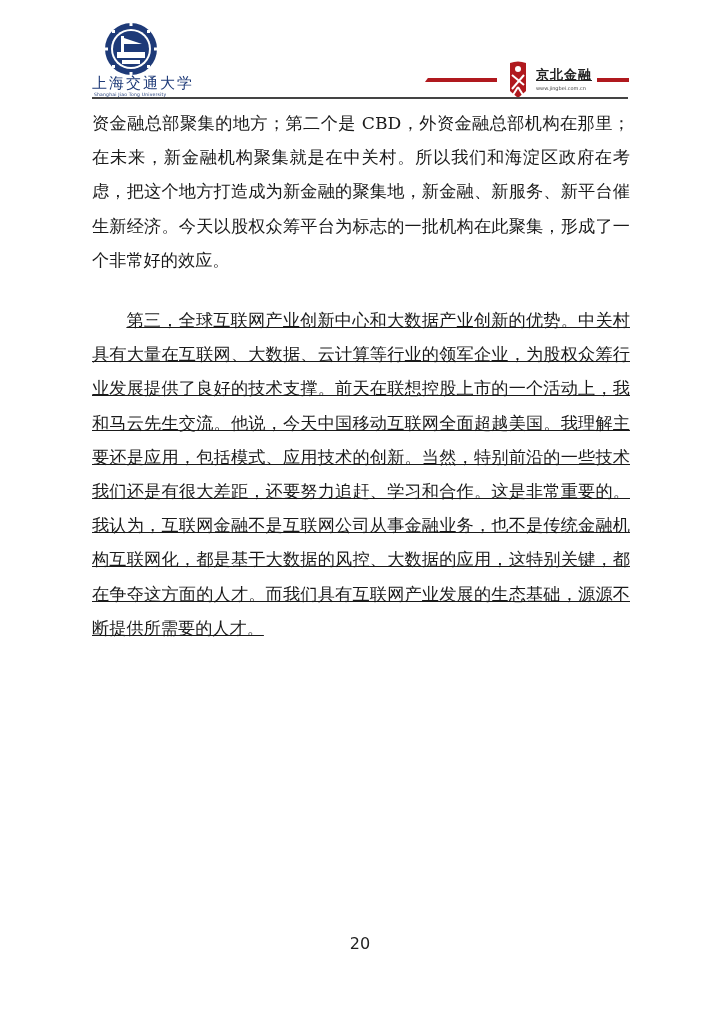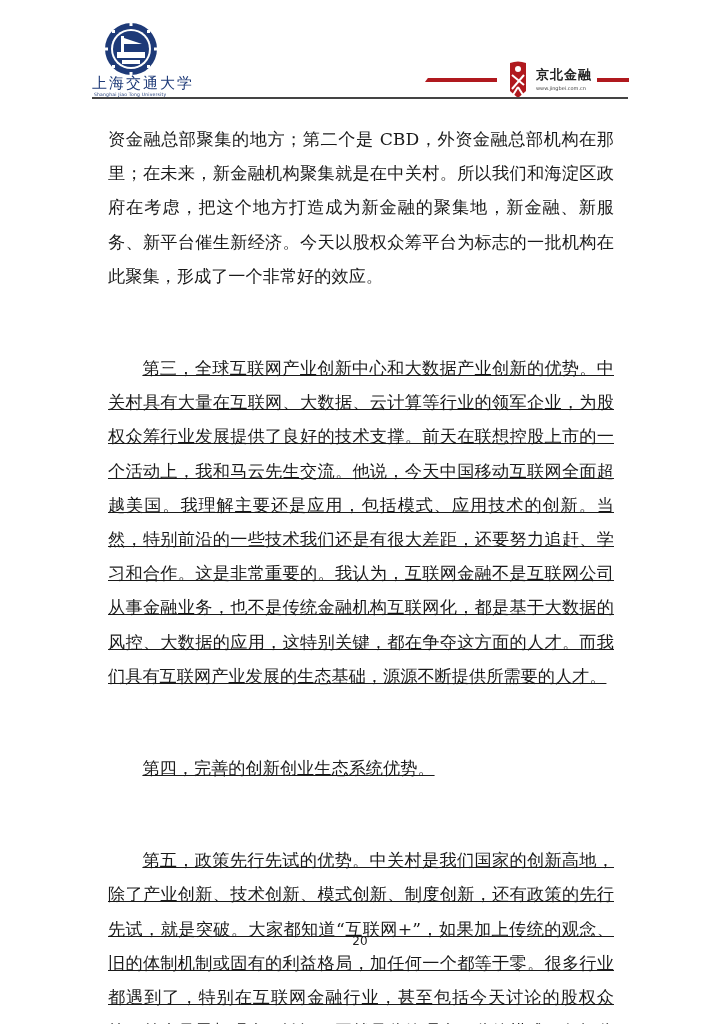--- a/index.html
+++ b/index.html
@@ -6,27 +6,27 @@
   body{width:720px;height:1024px;position:relative;overflow:hidden;font-family:"DejaVu Serif","Liberation Serif",serif;color:#1a1a1a;}
   .header{position:absolute;left:0;top:0;width:720px;height:100px;}
   .logo-sjtu{position:absolute;left:104px;top:22px;width:54px;height:54px;}
   .sjtu-name{position:absolute;left:92px;top:74px;font-size:15px;color:#1e3a78;letter-spacing:2px;font-family:"DejaVu Serif",serif;}
   .sjtu-en{position:absolute;left:94px;top:92px;font-size:4.5px;color:#1e3a78;font-family:"DejaVu Sans",sans-serif;letter-spacing:0.2px;}
   .rule{position:absolute;left:92px;top:97px;width:536px;height:1.6px;background:#444;}
   .red-bar{position:absolute;height:4px;background:#b0191e;}
   .red-bar.left{left:425px;top:78px;width:72px;clip-path:polygon(4% 0,100% 0,100% 100%,0 100%);}
   .red-bar.right{left:597px;top:78px;width:32px;}
   .jb-logo{position:absolute;left:508px;top:61px;width:20px;height:38px;}
-  .jb-name{position:absolute;left:536px;top:66px;font-size:13px;font-weight:bold;color:#222;font-family:"DejaVu Sans",sans-serif;letter-spacing:1px;}
+  .jb-name{position:absolute;left:536px;top:66px;font-size:13px;font-weight:bold;color:#222;font-family:"DejaVu Sans",sans-serif;letter-spacing:1px;text-decoration:underline;}
   .jb-url{position:absolute;left:536px;top:85px;font-size:5px;color:#444;font-family:"DejaVu Sans",sans-serif;}
   .body-text{position:absolute;left:92px;top:106px;width:538px;font-size:17.2px;line-height:34.2px;text-align:justify;text-justify:inter-character;}
-  .para{margin:16px;}
+  .para{margin:0;}
   .para.indent{text-indent:2em;text-decoration:underline;}
   .gap{height:26px;}
-  .page-number{position:absolute;left:0;width:720px;top:934px;text-align:center;font-size:12px;font-family:"DejaVu Sans",sans-serif;color:#222;}
+  .page-number{position:absolute;left:0;width:720px;top:934px;text-align:center;font-size:16px;font-family:"DejaVu Sans",sans-serif;color:#222;}
 </style>
 </head>
 <body>
 
 <div class="header">
   <svg class="logo-sjtu" viewBox="0 0 54 54">
     <g fill="#1e3a78">
       <circle cx="27" cy="27" r="26"></circle>
       <circle cx="27" cy="27" r="20" fill="#ffffff"></circle>
       <circle cx="27" cy="27" r="18"></circle>
@@ -60,18 +60,16 @@
   <div class="red-bar right"></div>
 
   <div class="rule"></div>
 </div>
 
 <div class="body-text">
   <p class="para">资金融总部聚集的地方；第二个是 CBD，外资金融总部机构在那里；在未来，新金融机构聚集就是在中关村。所以我们和海淀区政府在考虑，把这个地方打造成为新金融的聚集地，新金融、新服务、新平台催生新经济。今天以股权众筹平台为标志的一批机构在此聚集，形成了一个非常好的效应。</p>
   <div class="gap"></div>
   <p class="para indent">第三，全球互联网产业创新中心和大数据产业创新的优势。中关村具有大量在互联网、大数据、云计算等行业的领军企业，为股权众筹行业发展提供了良好的技术支撑。前天在联想控股上市的一个活动上，我和马云先生交流。他说，今天中国移动互联网全面超越美国。我理解主要还是应用，包括模式、应用技术的创新。当然，特别前沿的一些技术我们还是有很大差距，还要努力追赶、学习和合作。这是非常重要的。我认为，互联网金融不是互联网公司从事金融业务，也不是传统金融机构互联网化，都是基于大数据的风控、大数据的应用，这特别关键，都在争夺这方面的人才。而我们具有互联网产业发展的生态基础，源源不断提供所需要的人才。</p>
   <div class="gap"></div>
-  <p class="para indent">第四，完善的创新创业生态系统优势。</p>
   <div class="gap"></div>
-  <p class="para indent">第五，政策先行先试的优势。中关村是我们国家的创新高地，除了产业创新、技术创新、模式创新、制度创新，还有政策的先行先试，就是突破。大家都知道“互联网+”，如果加上传统的观念、旧的体制机制或固有的利益格局，加任何一个都等于零。很多行业都遇到了，特别在互联网金融行业，甚至包括今天讨论的股权众筹。首先是思想观念、认识，再就是监管理念、监管模式，包括监管的规范、制度和法律法规，</p>
 </div>
 
 <div class="page-number">20</div>
 
 </body></html>

